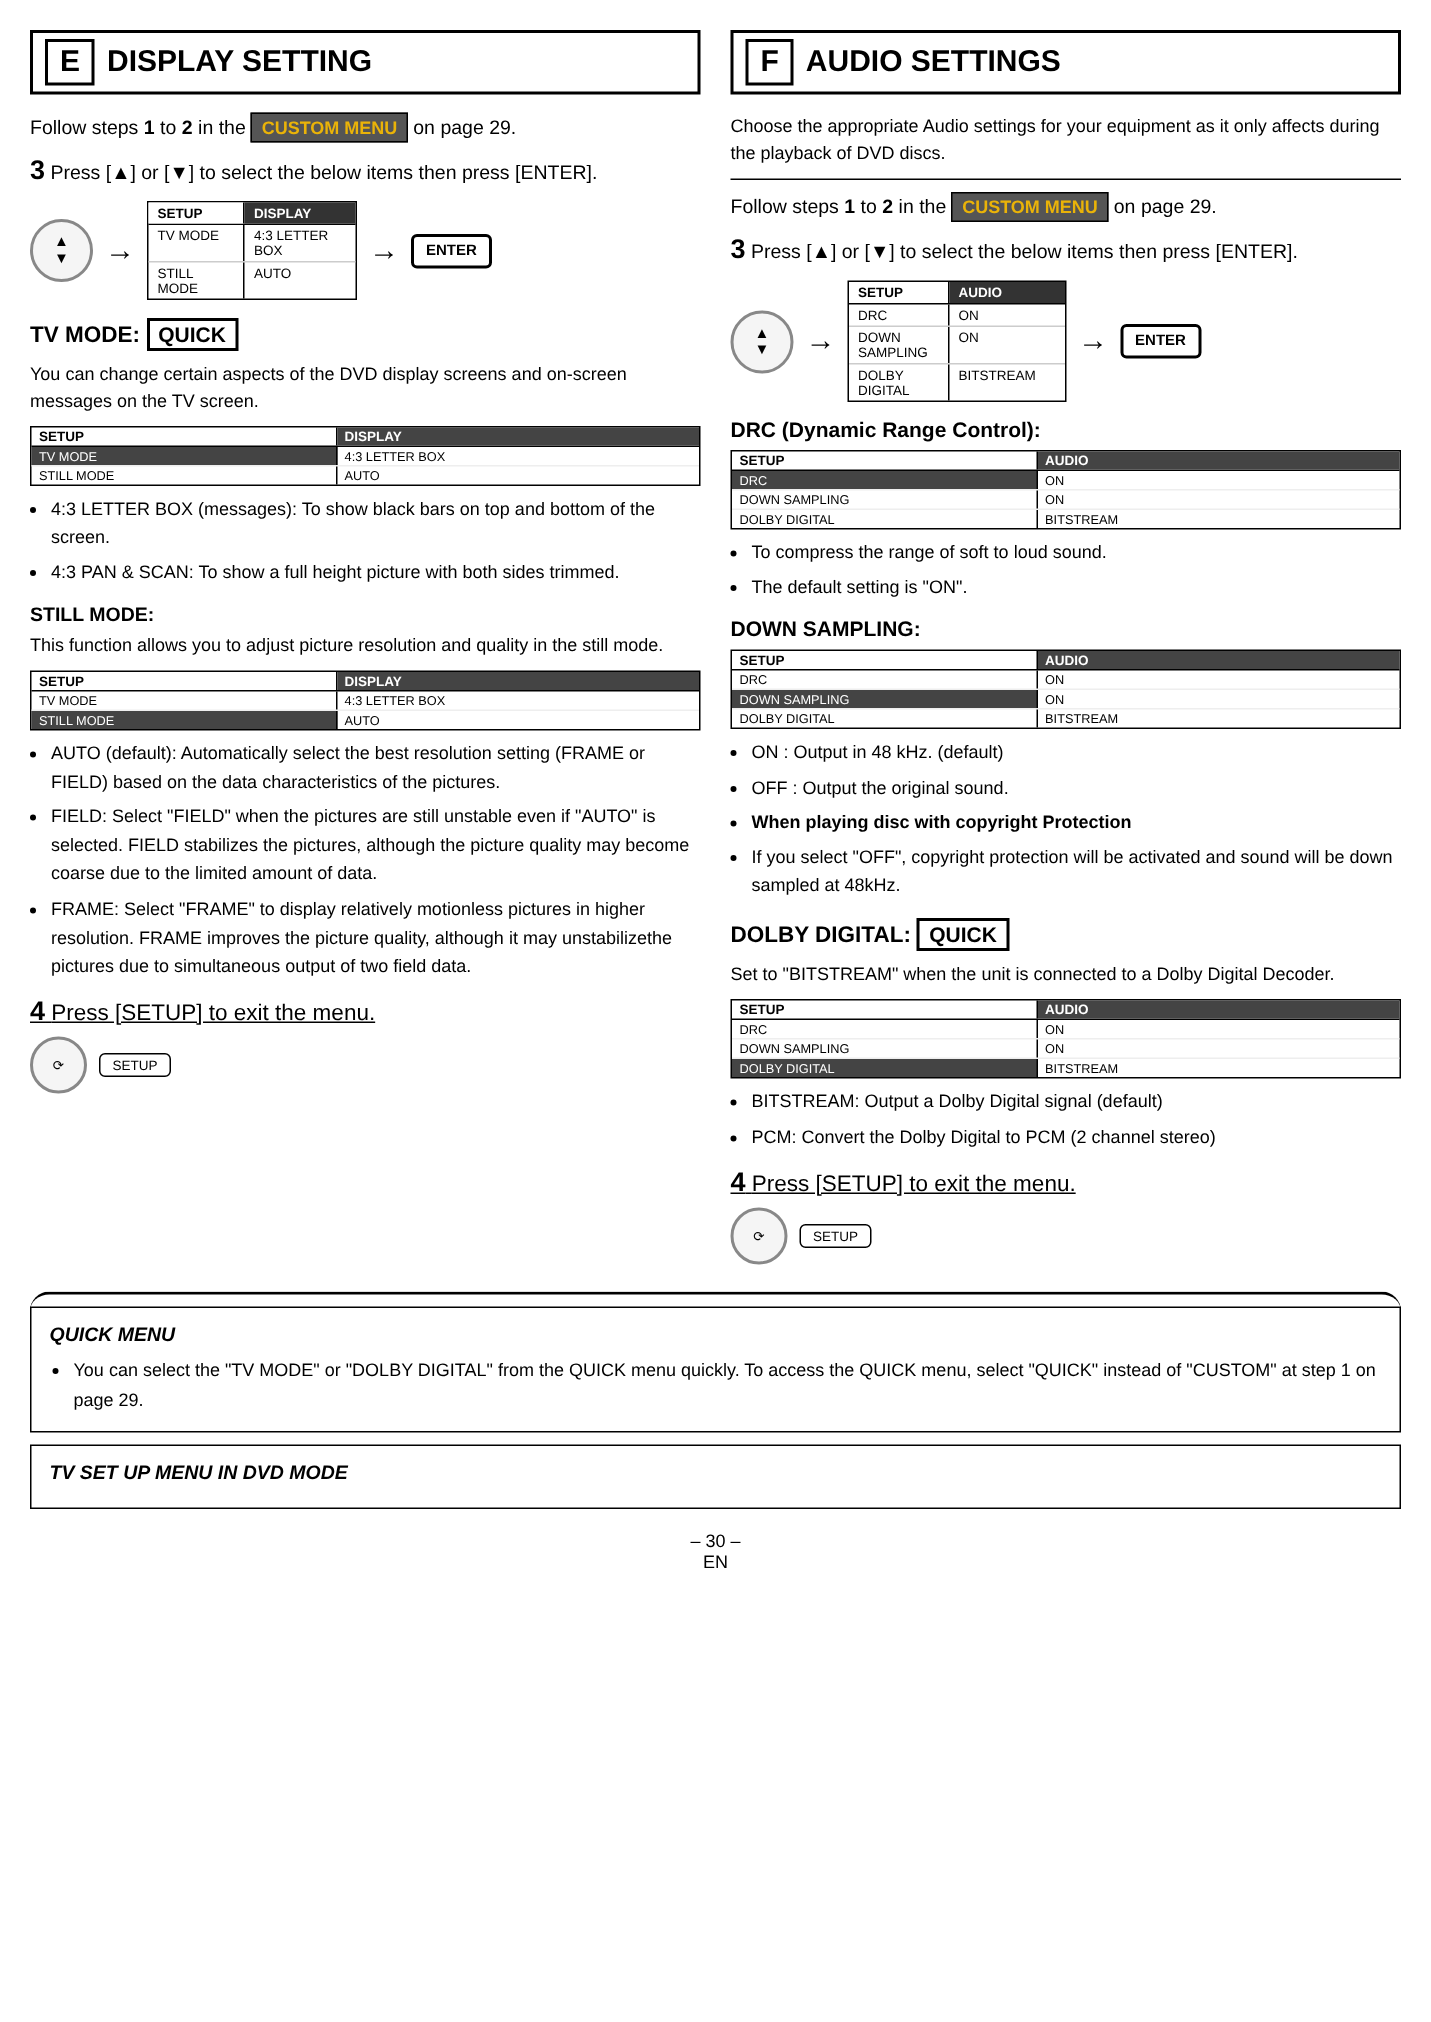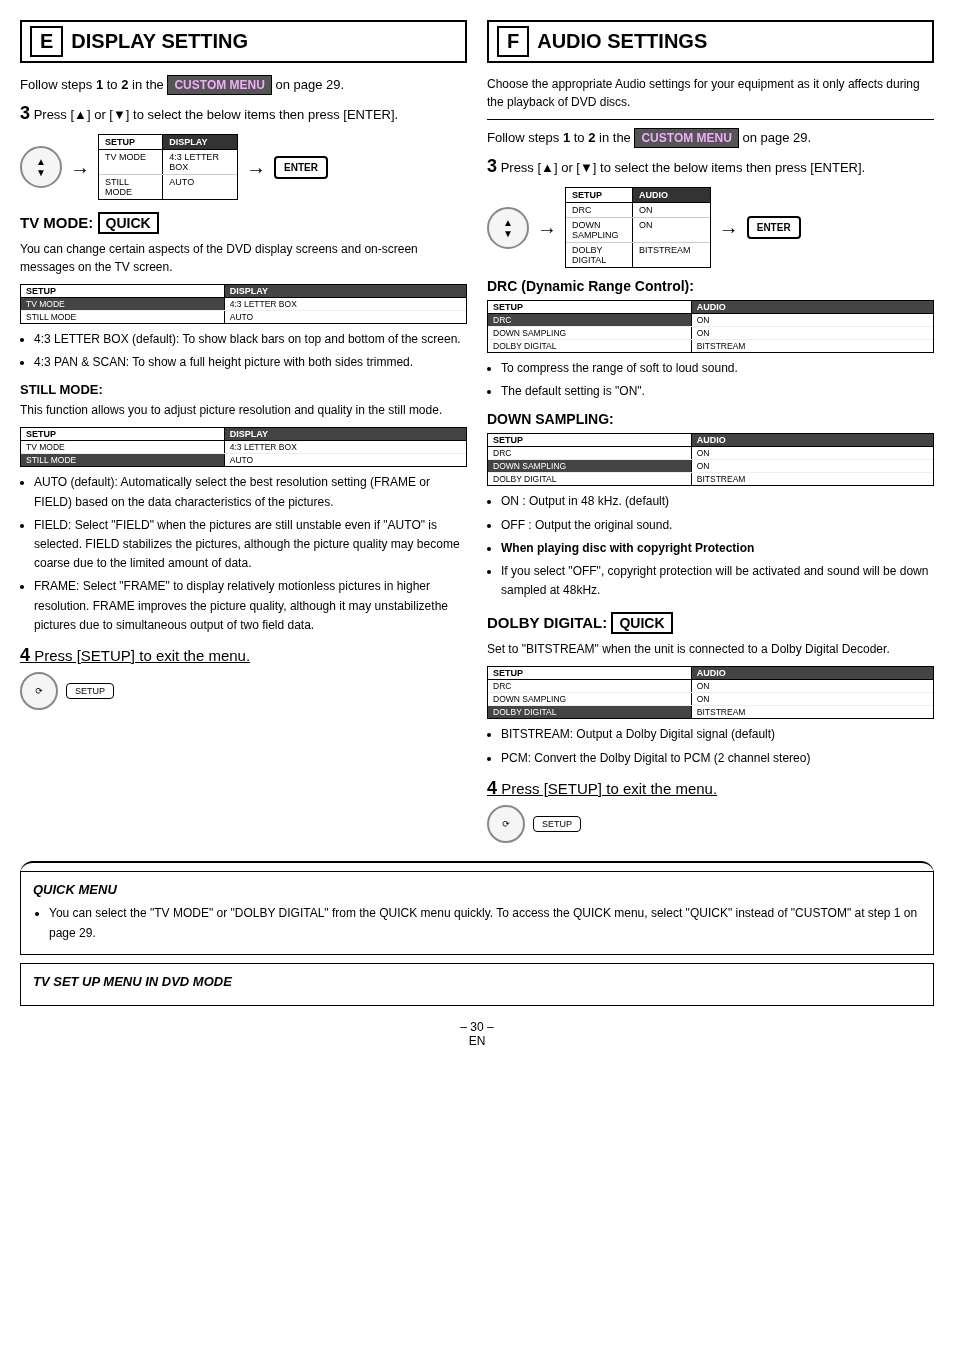--- a/index.html
+++ b/index.html
@@ -32,21 +32,21 @@
     }
     .section-letter {
       border: 2px solid #000;
       font-weight: bold;
       font-size: 20px;
       padding: 2px 8px;
     }
     .custom-menu-box {
       display: inline-block;
       background: #555;
-      color: #f0abfc;
+      color: #eab308;
       font-weight: bold;
       font-size: 12px;
       padding: 2px 6px;
       border: 1px solid #000;
     }
     .step-text {
       font-size: 13px;
       margin-bottom: 8px;
     }
     .step-number {
@@ -339,21 +339,21 @@
         <div class="data-row hl">
           <div class="c1">TV MODE</div>
           <div class="c2">4:3 LETTER BOX</div>
         </div>
         <div class="data-row">
           <div class="c1">STILL MODE</div>
           <div class="c2">AUTO</div>
         </div>
       </div>
       <ul class="bullet-list">
-        <li>4:3 LETTER BOX (default): To show black bars on top and bottom of the screen.</li>
+        <li>4:3 LETTER BOX (messages): To show black bars on top and bottom of the screen.</li>
         <li>4:3 PAN &amp; SCAN: To show a full height picture with both sides trimmed.</li>
       </ul>
     </div>
 
     <div>
       <p class="still-mode-title">STILL MODE:</p>
       <p class="subsection-desc">This function allows you to adjust picture resolution and quality in the still mode.</p>
       <div class="small-menu-table">
         <div class="header-row">
           <div class="c1">SETUP</div>

